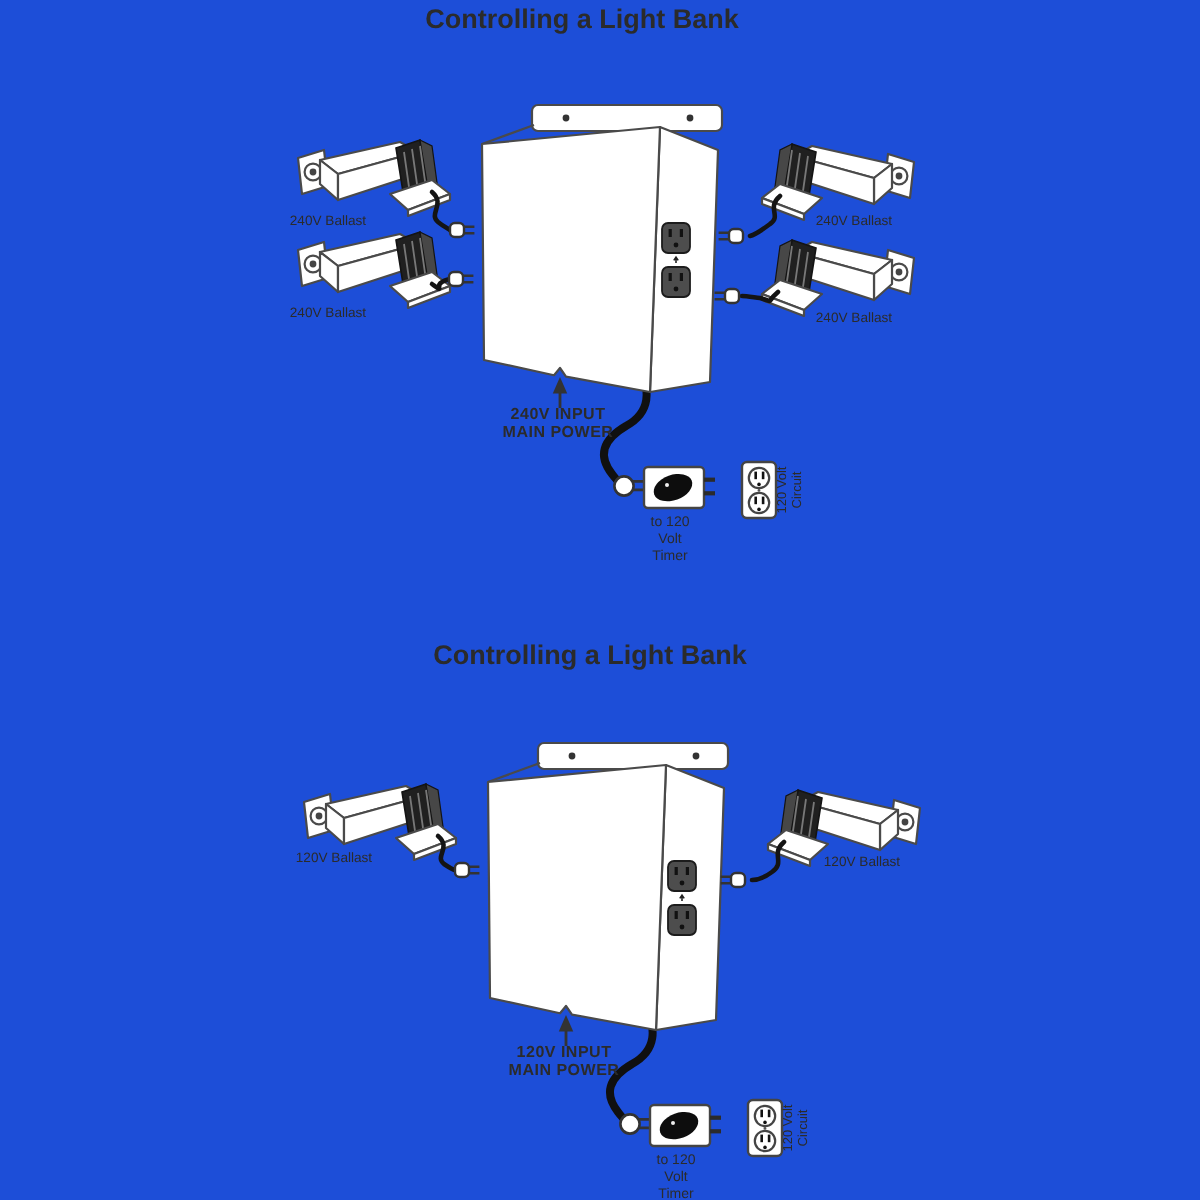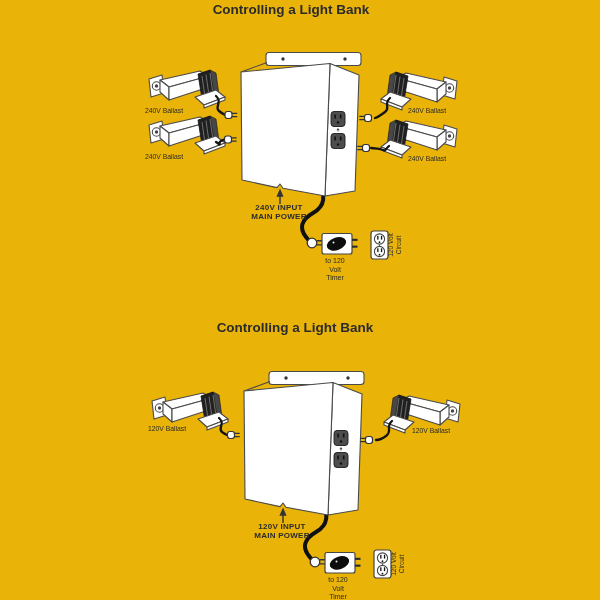--- a/index.html
+++ b/index.html
@@ -1,16 +1,16 @@
 <!DOCTYPE html>
 <html><head>
 <meta charset="utf-8">
 <style>
   html,body { margin:0; padding:0; background:#ffffff; }
-  .canvas { width:600px; height:600px; background:#eab308; position:relative; overflow:hidden; }
+  .canvas { width:600px; height:600px; background:#1d4ed8; position:relative; overflow:hidden; }
   svg { display:block; }
   .face { fill:#ffffff; stroke:#4a4a4a; stroke-width:1.1; stroke-linejoin:round; }
   .ln   { stroke:#4a4a4a; stroke-width:1.1; fill:none; stroke-linejoin:round; }
   .darkblk { fill:#202020; stroke:#141414; stroke-width:0.8; }
   .sideblk { fill:#474747; stroke:#141414; stroke-width:0.6; }
   .fin { stroke:#787878; stroke-width:0.9; fill:none; }
   .cord { fill:none; stroke:#141414; stroke-width:2.3; stroke-linecap:round; }
   .cordmain { fill:none; stroke:#101010; stroke-width:4; stroke-linecap:round; }
   .recept { fill:#4d4d4d; stroke:#1c1c1c; stroke-width:0.9; }
   .slot { fill:#111111; }

